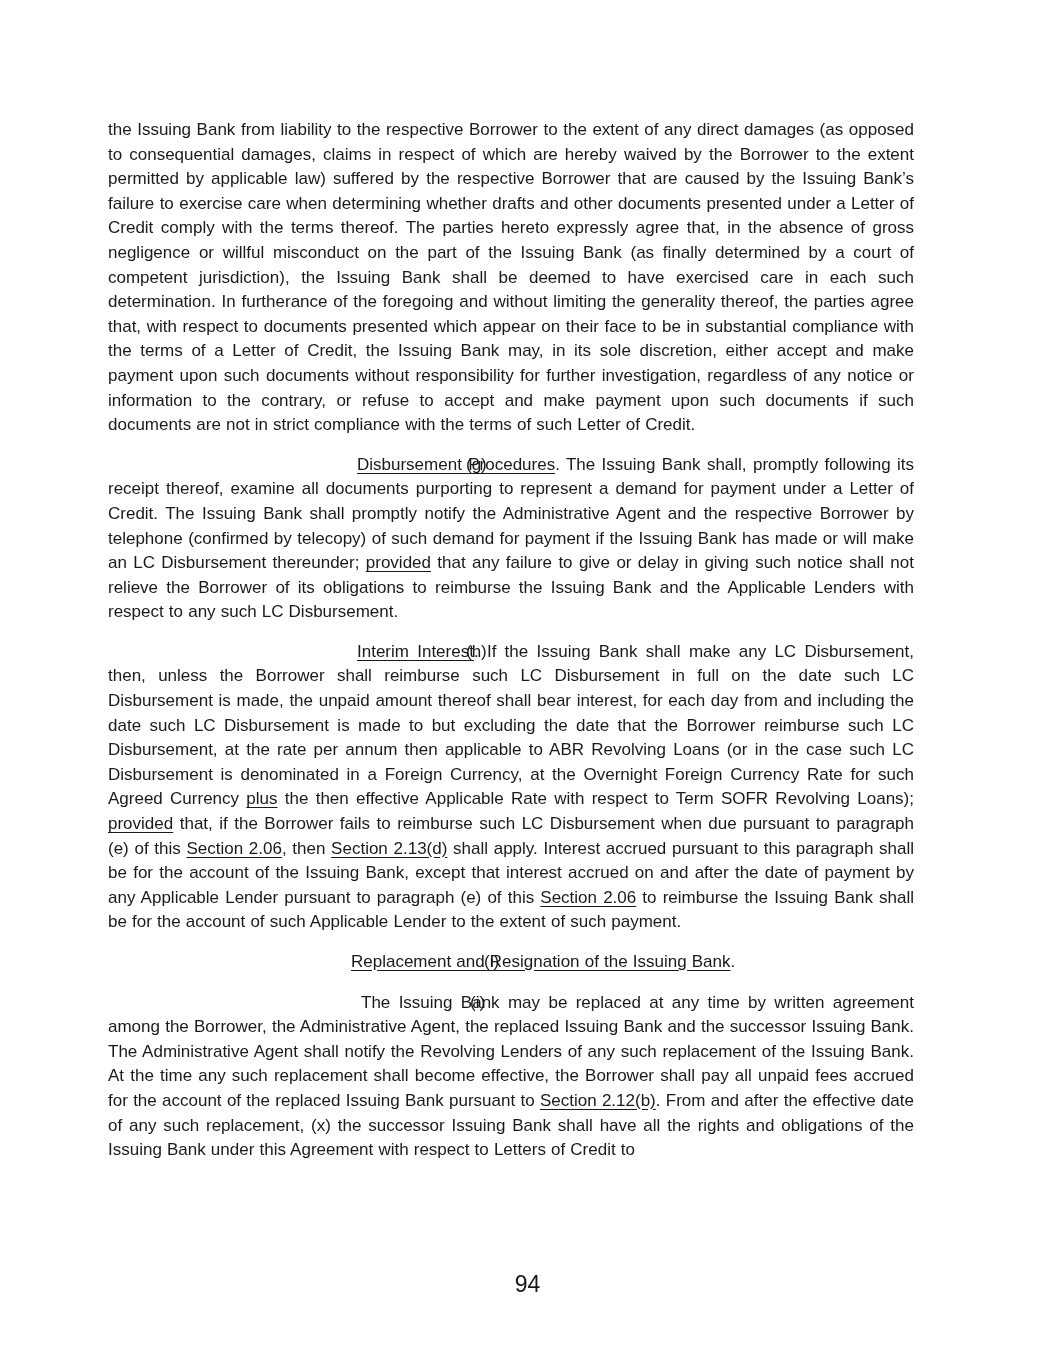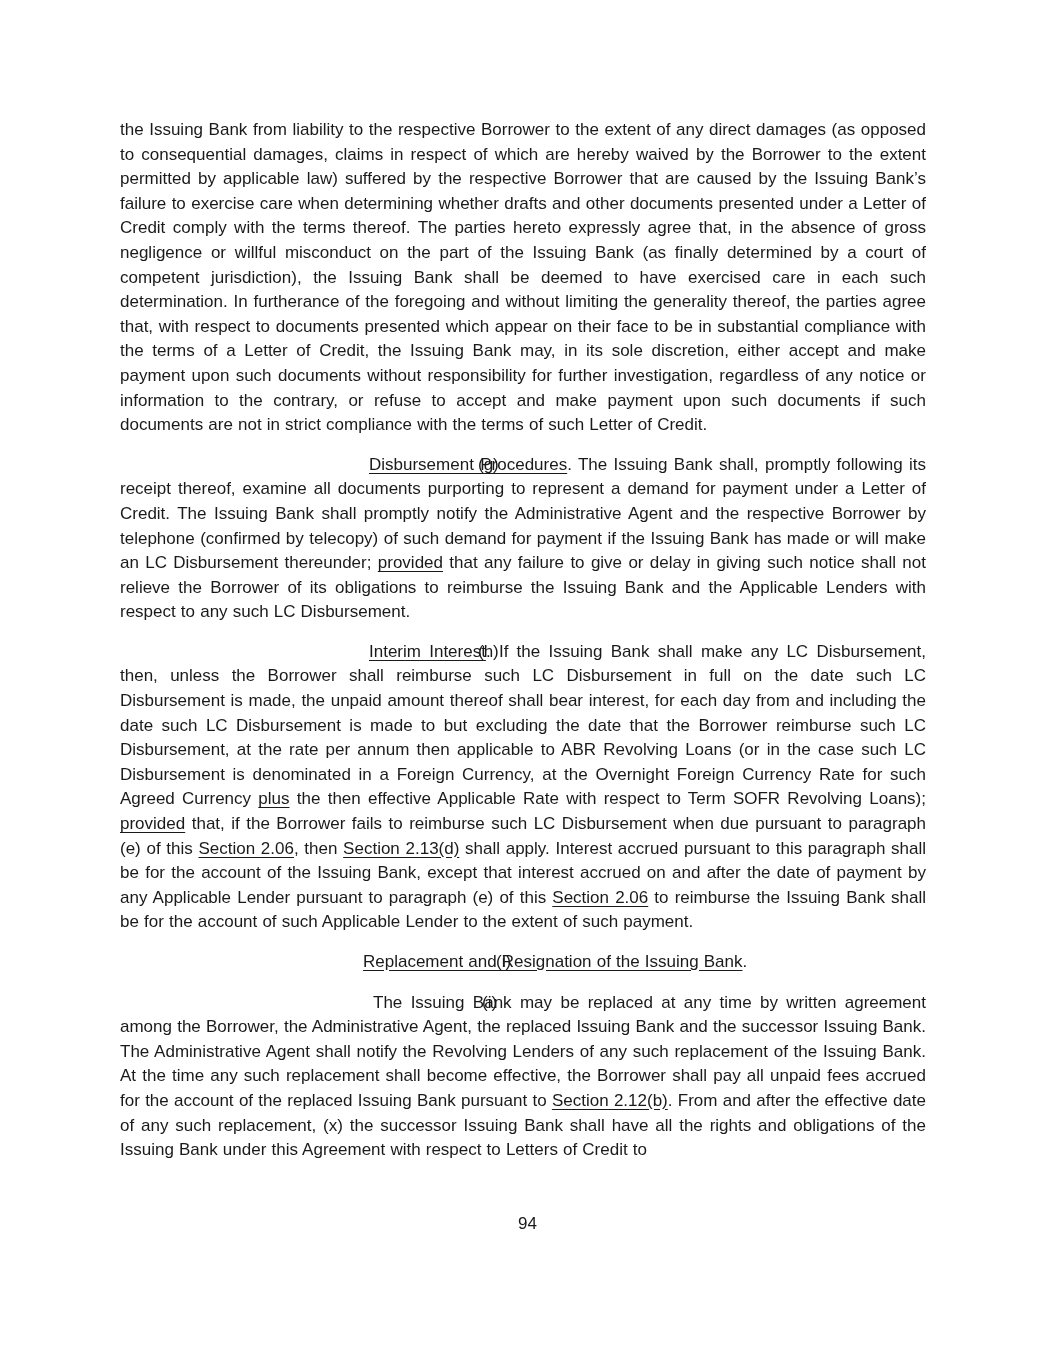--- a/index.html
+++ b/index.html
@@ -10,21 +10,21 @@
     width: 1055px;
     height: 1365px;
     background: #ffffff;
     color: #1a1a1a;
     font-family: "Liberation Sans", sans-serif;
     position: relative;
     overflow: hidden;
   }
   .page-body {
     position: absolute;
-    left: 120px;
+    left: 108px;
     top: 118px;
     width: 806px;
   }
   .para {
     font-size: 17px;
     line-height: 24.6px;
     text-align: justify;
     margin: 0 0 15px 0;
     word-spacing: 0.4px;
   }
@@ -54,24 +54,24 @@
   .p-sub .label {
     width: 72px;
   }
   .u {
     text-decoration: underline;
     text-underline-offset: 3px;
   }
   .page-number {
     position: absolute;
     left: 0;
-    top: 1212px;
+    top: 1272px;
     width: 1055px;
     text-align: center;
-    font-size: 17px;
+    font-size: 23px;
     line-height: 24px;
   }
 </style>
 </head>
 <body>
 
 <main class="page-body">
     <p class="para p-flush"><span>the Issuing Bank from liability to the respective Borrower to the extent of any direct damages (as opposed to consequential damages, claims in respect of which are hereby waived by the Borrower to the extent permitted by applicable law) suffered by the respective Borrower that are caused by the Issuing Bank’s failure to exercise care when determining whether drafts and other documents presented under a Letter of Credit comply with the terms thereof.  The parties hereto expressly agree that, in the absence of gross negligence or willful misconduct on the part of the Issuing Bank (as finally determined by a court of competent jurisdiction), the Issuing Bank shall be deemed to have exercised care in each such determination.  In furtherance of the foregoing and without limiting the generality thereof, the parties agree that, with respect to documents presented which appear on their face to be in substantial compliance with the terms of a Letter of Credit, the Issuing Bank may, in its sole discretion, either accept and make payment upon such documents without responsibility for further investigation, regardless of any notice or information to the contrary, or refuse to accept and make payment upon such documents if such documents are not in strict compliance with the terms of such Letter of Credit.</span></p>
     <p class="para p-indent p-g"><span class="label">(g)</span><span class="u">Disbursement Procedures</span><span>.  The Issuing Bank shall, promptly following its receipt thereof, examine all documents purporting to represent a demand for payment under a Letter of Credit.  The Issuing Bank shall promptly notify the Administrative Agent and the respective Borrower by telephone (confirmed by telecopy) of such demand for payment if the Issuing Bank has made or will make an LC Disbursement thereunder; </span><span class="u">provided</span><span> that any failure to give or delay in giving such notice shall not relieve the Borrower of its obligations to reimburse the Issuing Bank and the Applicable Lenders with respect to any such LC Disbursement.</span></p>
     <p class="para p-indent p-h"><span class="label">(h)</span><span class="u">Interim Interest</span><span>.  If the Issuing Bank shall make any LC Disbursement, then, unless the Borrower shall reimburse such LC Disbursement in full on the date such LC Disbursement is made, the unpaid amount thereof shall bear interest, for each day from and including the date such LC Disbursement is made to but excluding the date that the Borrower reimburse such LC Disbursement, at the rate per annum then applicable to ABR Revolving Loans (or in the case such LC Disbursement is denominated in a Foreign Currency, at the Overnight Foreign Currency Rate for such Agreed Currency </span><span class="u">plus</span><span> the then effective Applicable Rate with respect to Term SOFR Revolving Loans); </span><span class="u">provided</span><span> that, if the Borrower fails to reimburse such LC Disbursement when due pursuant to paragraph (e) of this </span><span class="u">Section 2.06</span><span>, then </span><span class="u">Section 2.13(d)</span><span> shall apply.  Interest accrued pursuant to this paragraph shall be for the account of the Issuing Bank, except that interest accrued on and after the date of payment by any Applicable Lender pursuant to paragraph (e) of this </span><span class="u">Section 2.06</span><span> to reimburse the Issuing Bank shall be for the account of such Applicable Lender to the extent of such payment.</span></p>

